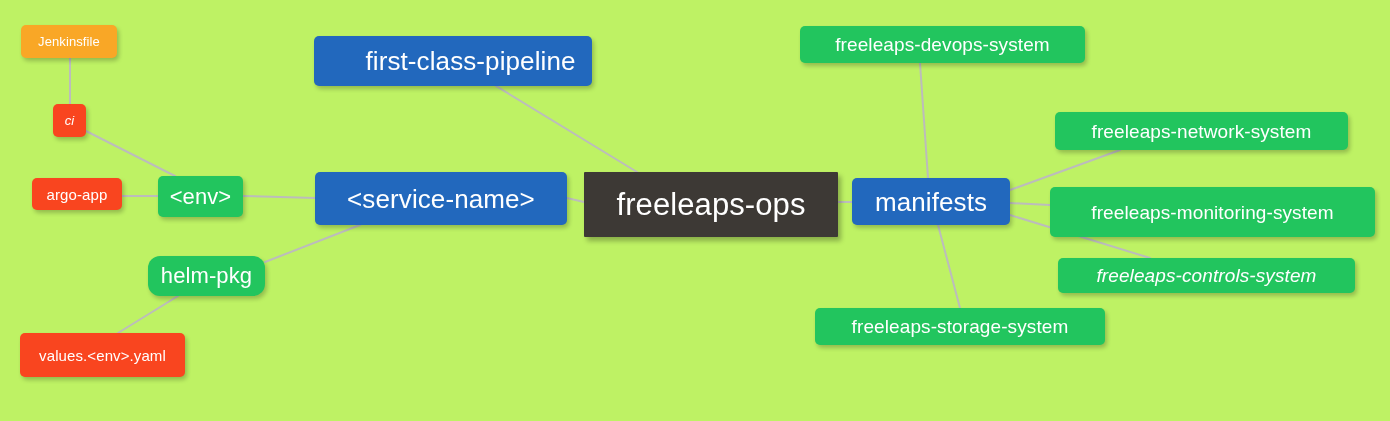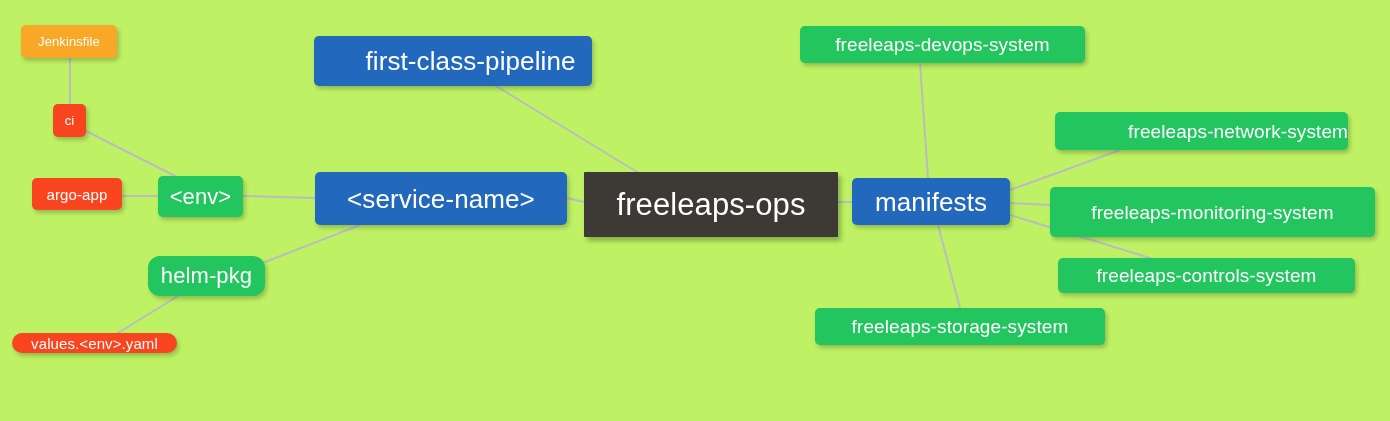--- a/index.html
+++ b/index.html
@@ -69,56 +69,56 @@
       <line x1="928" y1="178" x2="920" y2="63" stroke="#bcbcbc" stroke-width="2" stroke-linecap="round"></line>
       <line x1="1010" y1="190" x2="1120" y2="150" stroke="#bcbcbc" stroke-width="2" stroke-linecap="round"></line>
       <line x1="1010" y1="203" x2="1050" y2="205" stroke="#bcbcbc" stroke-width="2" stroke-linecap="round"></line>
       <line x1="1010" y1="215" x2="1150" y2="258" stroke="#bcbcbc" stroke-width="2" stroke-linecap="round"></line>
       <line x1="938" y1="225" x2="960" y2="308" stroke="#bcbcbc" stroke-width="2" stroke-linecap="round"></line>
     </svg>
   <div id="node-layer">
       <div class="node tiny" style="left: 21px; top: 25px; width: 96px; height: 33px; background: rgb(249, 167, 38);">
         <span>Jenkinsfile</span>
       </div>
-      <div class="node tiny" style="left: 53px; top: 104px; width: 33px; height: 33px; background: rgb(249, 69, 31);">
+      <div class="node tiny" style="left: 53px; top: 104px; width: 33px; height: 33px; background: rgb(249, 69, 31); font-style: italic;">
         <span>ci</span>
       </div>
       <div class="node small" style="left: 32px; top: 178px; width: 90px; height: 32px; background: rgb(249, 69, 31);">
         <span>argo-app</span>
       </div>
       <div class="node large" style="left: 158px; top: 176px; width: 85px; height: 41px; background: rgb(34, 197, 94);">
         <span>&lt;env&gt;</span>
       </div>
       <div class="node large" style="left: 148px; top: 256px; width: 117px; height: 40px; background: rgb(34, 197, 94); border-radius: 12px;">
         <span>helm-pkg</span>
       </div>
-      <div class="node small" style="left: 12px; top: 333px; width: 165px; height: 20px; background: rgb(249, 69, 31); border-radius: 12px;">
+      <div class="node small" style="left: 20px; top: 333px; width: 165px; height: 44px; background: rgb(249, 69, 31);">
         <span>values.&lt;env&gt;.yaml</span>
       </div>
       <div class="node xlarge" style="left: 314px; top: 36px; width: 278px; height: 50px; background: rgb(34, 104, 189); padding-left: 35px;">
         <span>first-class-pipeline</span>
       </div>
       <div class="node xlarge" style="left: 315px; top: 172px; width: 252px; height: 53px; background: rgb(34, 104, 189);">
         <span>&lt;service-name&gt;</span>
       </div>
       <div class="node root root" style="left: 584px; top: 172px; width: 254px; height: 65px; background: rgb(61, 57, 53);">
         <span>freeleaps-ops</span>
       </div>
       <div class="node xlarge" style="left: 852px; top: 178px; width: 158px; height: 47px; background: rgb(34, 104, 189);">
         <span>manifests</span>
       </div>
       <div class="node medium" style="left: 800px; top: 26px; width: 285px; height: 37px; background: rgb(34, 197, 94);">
         <span>freeleaps-devops-system</span>
       </div>
-      <div class="node medium" style="left: 1055px; top: 112px; width: 293px; height: 38px; background: rgb(34, 197, 94); justify-content: flex-end;">
+      <div class="node medium" style="left: 1055px; top: 112px; width: 293px; height: 38px; background: rgb(34, 197, 94);">
         <span>freeleaps-network-system</span>
       </div>
       <div class="node medium" style="left: 1050px; top: 187px; width: 325px; height: 50px; background: rgb(34, 197, 94);">
         <span>freeleaps-monitoring-system</span>
       </div>
-      <div class="node medium" style="left: 1058px; top: 258px; width: 297px; height: 35px; background: rgb(34, 197, 94);">
+      <div class="node medium" style="left: 1058px; top: 258px; width: 297px; height: 35px; background: rgb(34, 197, 94); font-style: italic;">
         <span>freeleaps-controls-system</span>
       </div>
       <div class="node medium" style="left: 815px; top: 308px; width: 290px; height: 37px; background: rgb(34, 197, 94); text-align: center;">
         <span>freeleaps-storage-system</span>
       </div>
     </div>
 </div>
 
 </body></html>

